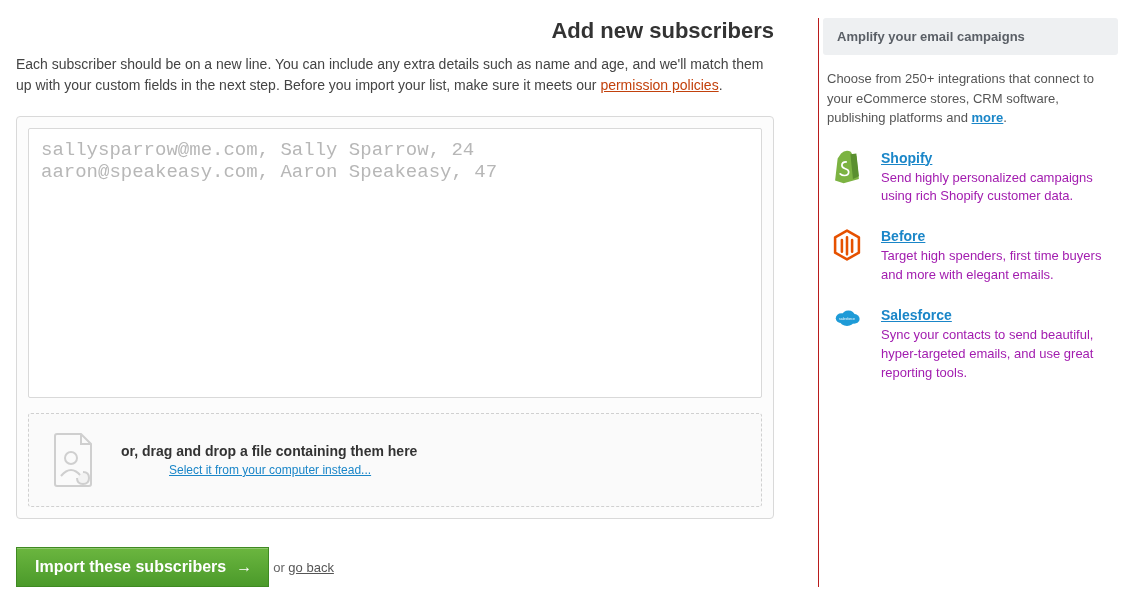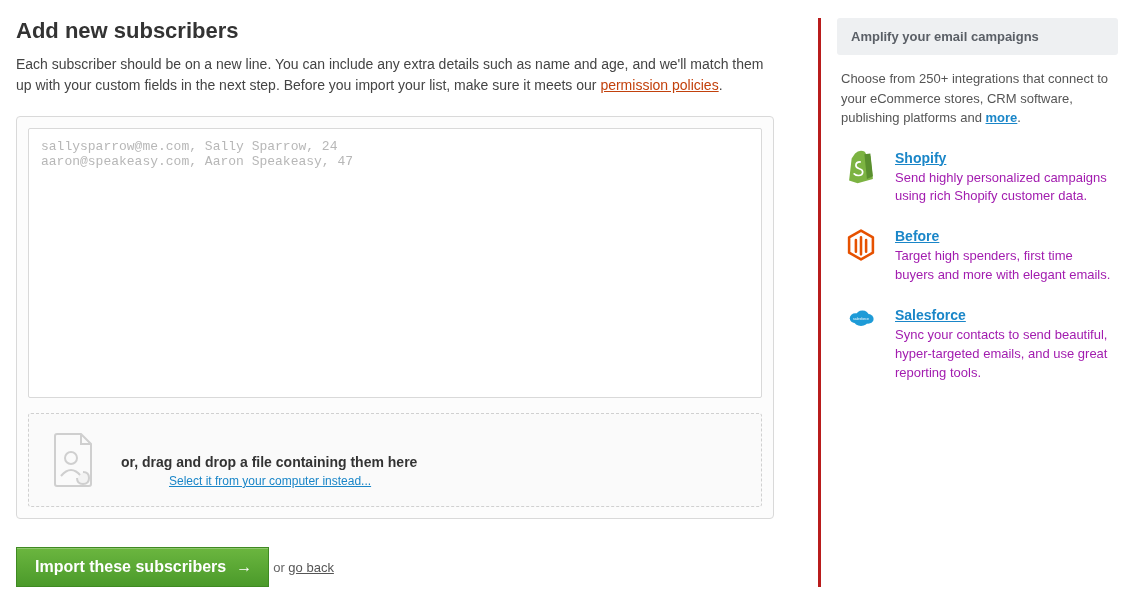--- a/index.html
+++ b/index.html
@@ -14,28 +14,29 @@
     display: flex;
     padding: 18px 16px 24px 16px;
   }
   .main {
     width: 778px;
     padding-right: 20px;
   }
   .sidebar {
     width: 300px;
     margin-left: 24px;
-    border-left: 3px solid #b91c1c;
-    padding-left: 16px;
+    border-left: 1px solid #b91c1c;
+    padding-left: 4px;
   }
   h1 {
     font-size: 22px;
     font-weight: bold;
     color: #333;
     margin-bottom: 10px;
+    text-align: right;
   }
   .intro {
     font-size: 14px;
     color: #444;
     line-height: 1.5;
     margin-bottom: 20px;
     max-width: 760px;
   }
   a.link {
     color: #c2410c;
@@ -48,36 +49,36 @@
     padding: 11px;
   }
   textarea.subscribers {
     width: 100%;
     height: 270px;
     resize: none;
     border: 1px solid #d9d9d9;
     border-radius: 2px;
     padding: 10px 12px;
     font-family: "Courier New", Courier, monospace;
-    font-size: 13px;
+    font-size: 19px;
     color: #444;
     background: #fff;
     outline: none;
   }
   textarea.subscribers::placeholder {
     color: #b7b7b7;
   }
   .dropzone {
     margin-top: 12px;
     border: 1px dashed #d0d0d0;
     border-radius: 3px;
     background: #fafafa;
     padding: 18px 20px 18px 20px;
     display: flex;
-    align-items: flex-end;
+    align-items: center;
   }
   .drop-icon {
     width: 50px;
     height: 56px;
     margin-right: 22px;
     flex-shrink: 0;
     position: relative;
   }
   .drop-text .drop-title {
     font-weight: bold;

